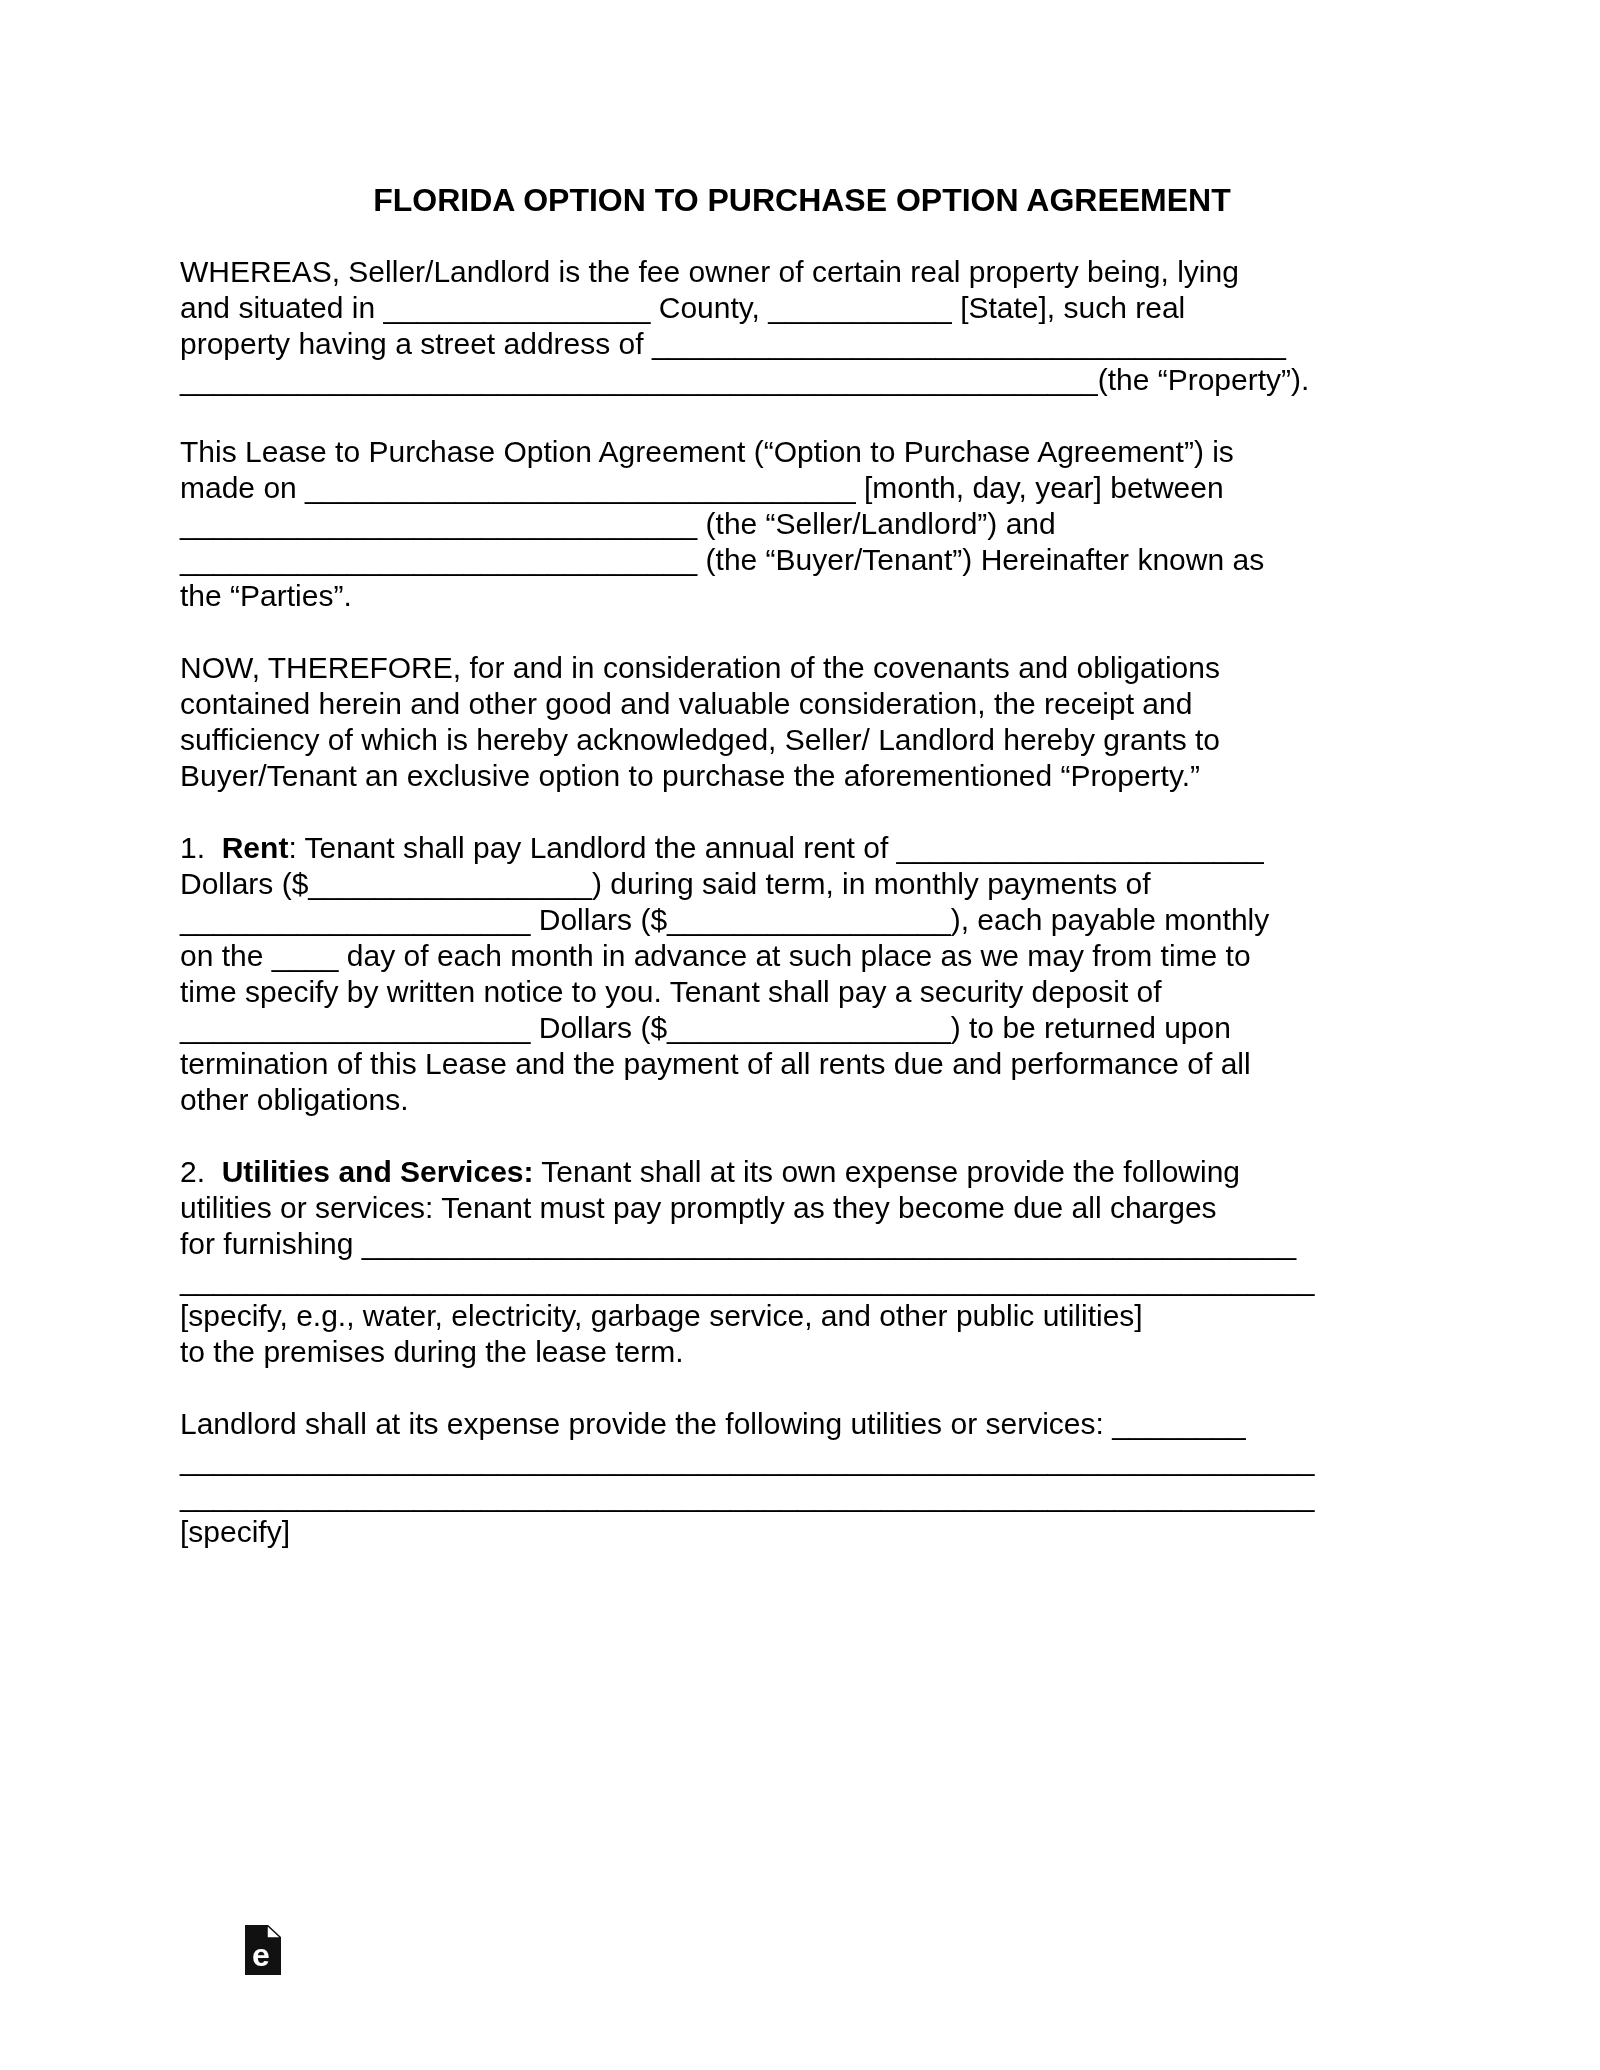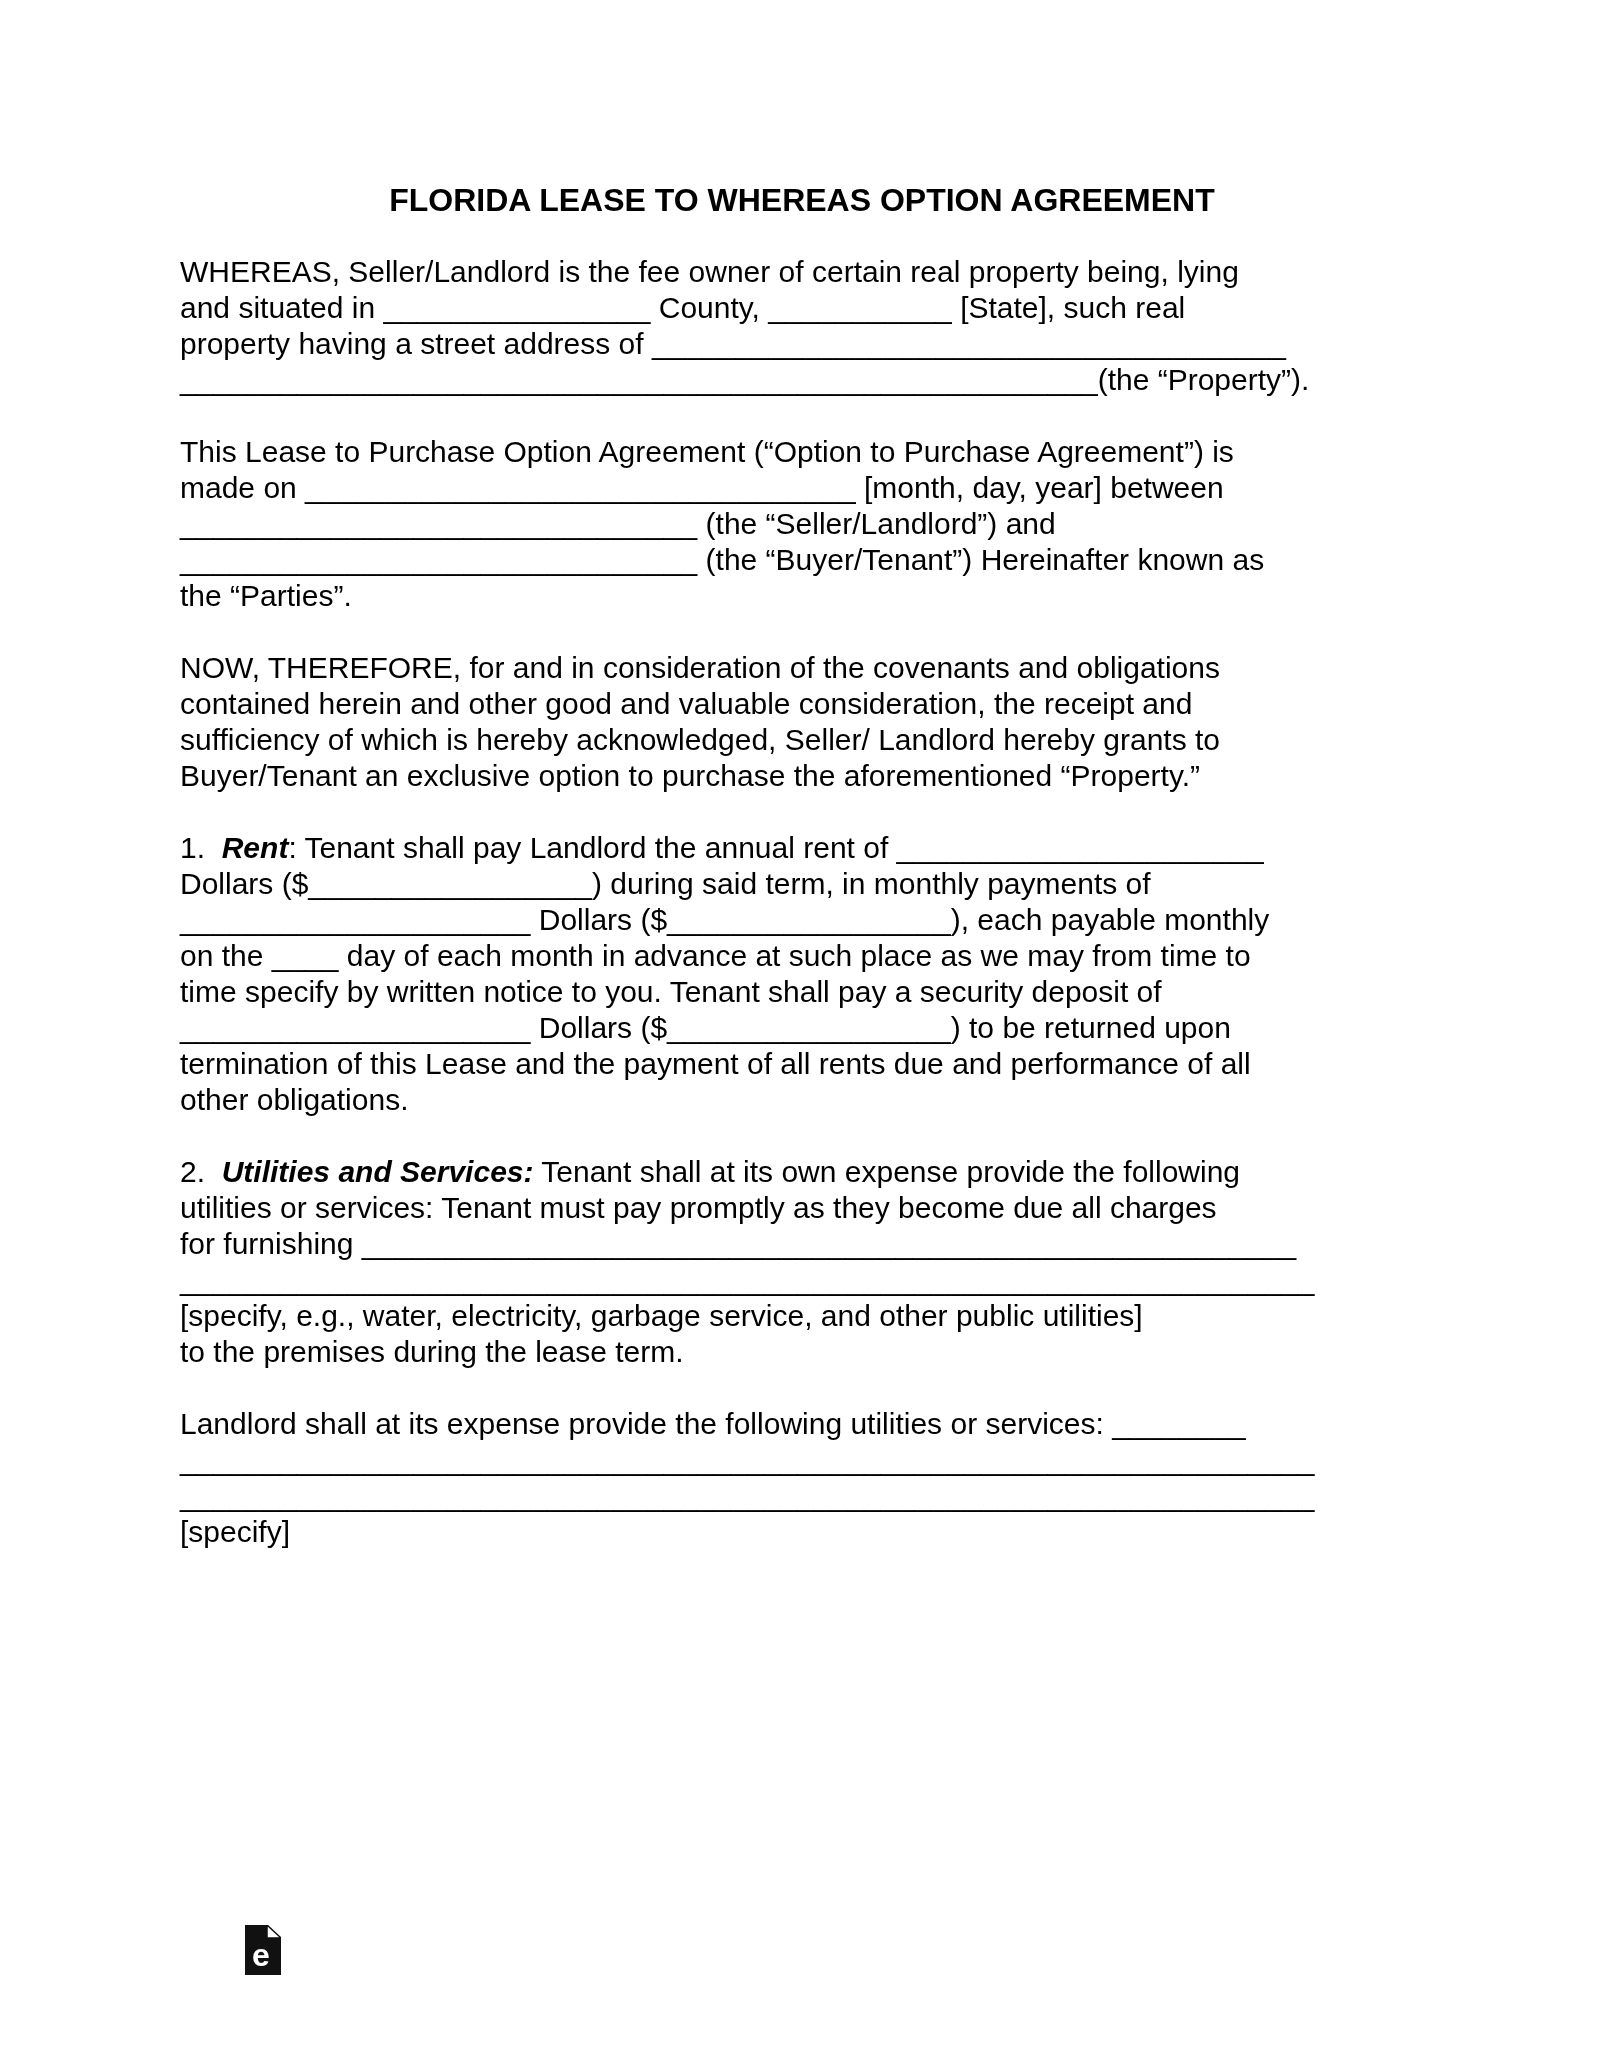--- a/index.html
+++ b/index.html
@@ -34,41 +34,40 @@
   }
   .para {
     margin: 0 0 36px 0;
     white-space: pre;
   }
   .para:last-child {
     margin-bottom: 16px;
   }
   .bold-run {
     font-weight: bold;
-    font-style: italic;
   }
   .logo {
     position: absolute;
     left: 245px;
     top: 1925px;
     width: 36px;
     height: 50px;
   }
   .logo svg {
     display: block;
   }
 </style>
 </head>
 <body>
 
 <div class="page">
 
   <div class="content">
 
-    <h1 class="doc-title">FLORIDA LEASE TO WHEREAS OPTION AGREEMENT</h1>
+    <h1 class="doc-title">FLORIDA OPTION TO PURCHASE OPTION AGREEMENT</h1>
 
     <p class="para"><span>WHEREAS, Seller/Landlord is the fee owner of certain real property being, lying
 and situated in ________________ County, ___________ [State], such real
 property having a street address of ______________________________________
 _______________________________________________________(the “Property”).</span></p>
 
     <p class="para"><span>This Lease to Purchase Option Agreement (“Option to Purchase Agreement”) is
 made on _________________________________ [month, day, year] between
 _______________________________ (the “Seller/Landlord”) and
 _______________________________ (the “Buyer/Tenant”) Hereinafter known as

